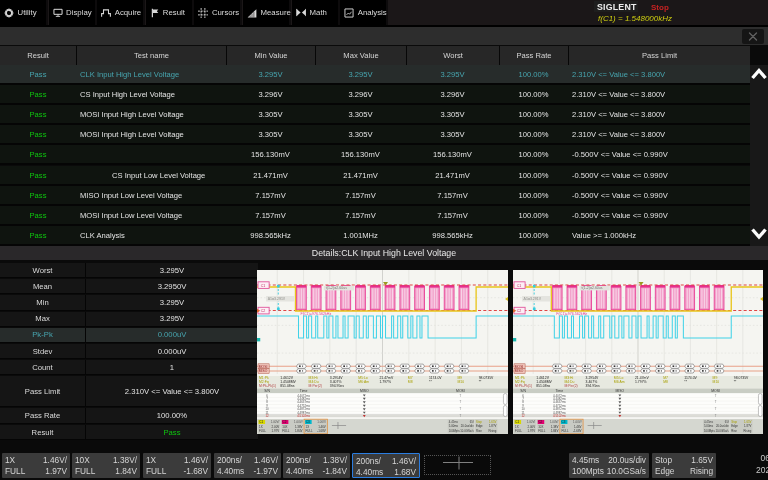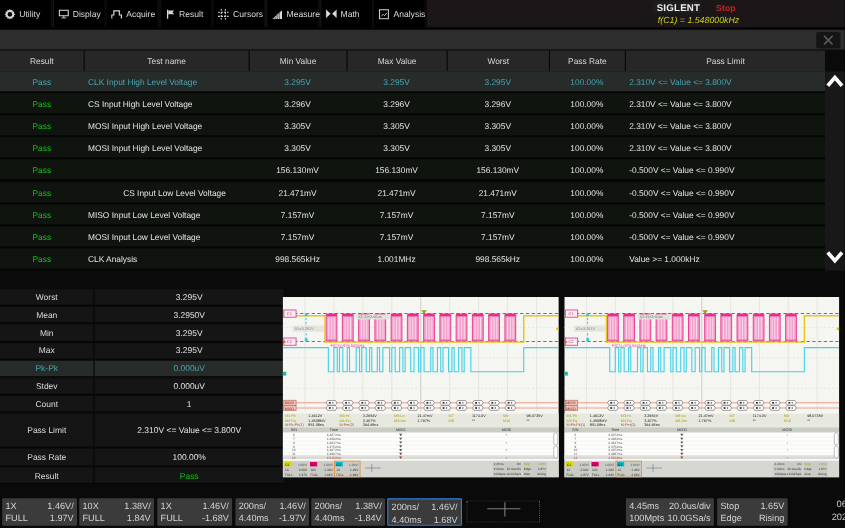--- a/index.html
+++ b/index.html
@@ -223,20 +223,21 @@
         <div class="tc" style="left: 315px; width: 91px;">1.001MHz</div>
         <div class="tc" style="left: 406px; width: 93px;">998.565kHz</div>
         <div class="tc" style="left: 499px; width: 69px;">100.00%</div>
         <div class="tc l" style="left: 568px; width: 182px; padding-left: 4px;">Value &gt;= 1.000kHz</div>
       </div>
     </div>
   <div class="abs" id="sbar"><svg width="18" height="181">
         <path d="M2.5 13 L9 5.5 L15.5 13" fill="none" stroke="#fcfcfc" stroke-width="3.4"></path>
         <path d="M2.5 164.5 L9 172 L15.5 164.5" fill="none" stroke="#fcfcfc" stroke-width="3.4"></path>
       </svg></div>
+  <div class="abs" id="dbar">Details:CLK Input High Level Voltage</div>
   <div class="abs" id="dtable">
       <div class="drow" style="top: 0px; height: 15.2px; border-bottom: 1px solid rgb(5, 5, 5);">
         <div class="dl">Worst</div>
         <div class="dv">3.295V</div>
       </div>
       <div class="drow" style="top: 16.2px; height: 15.2px; border-bottom: 1px solid rgb(5, 5, 5);">
         <div class="dl">Mean</div>
         <div class="dv">3.2950V</div>
       </div>
       <div class="drow" style="top: 32.4px; height: 15.2px; border-bottom: 1px solid rgb(5, 5, 5);">

